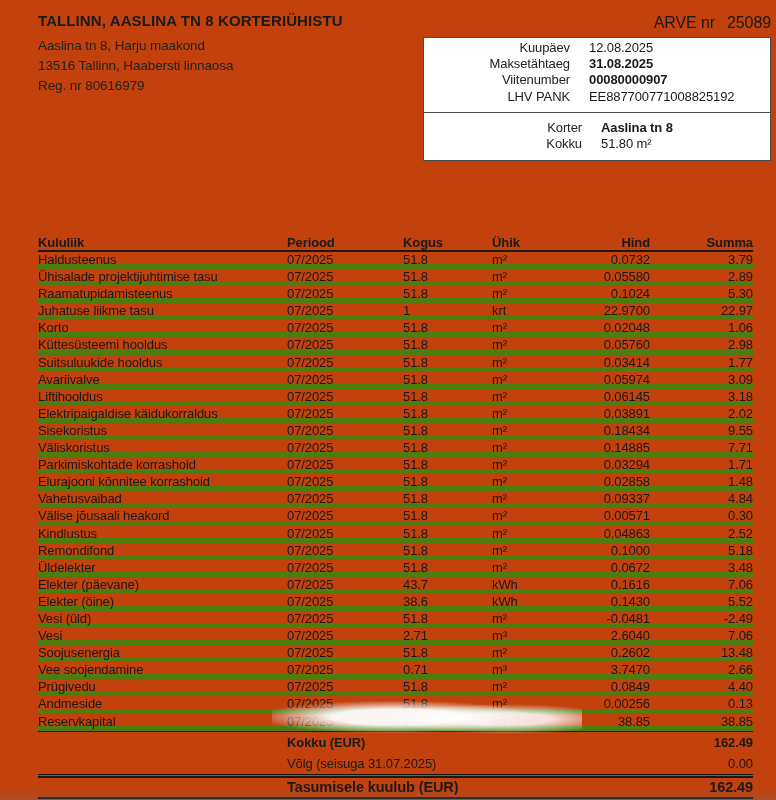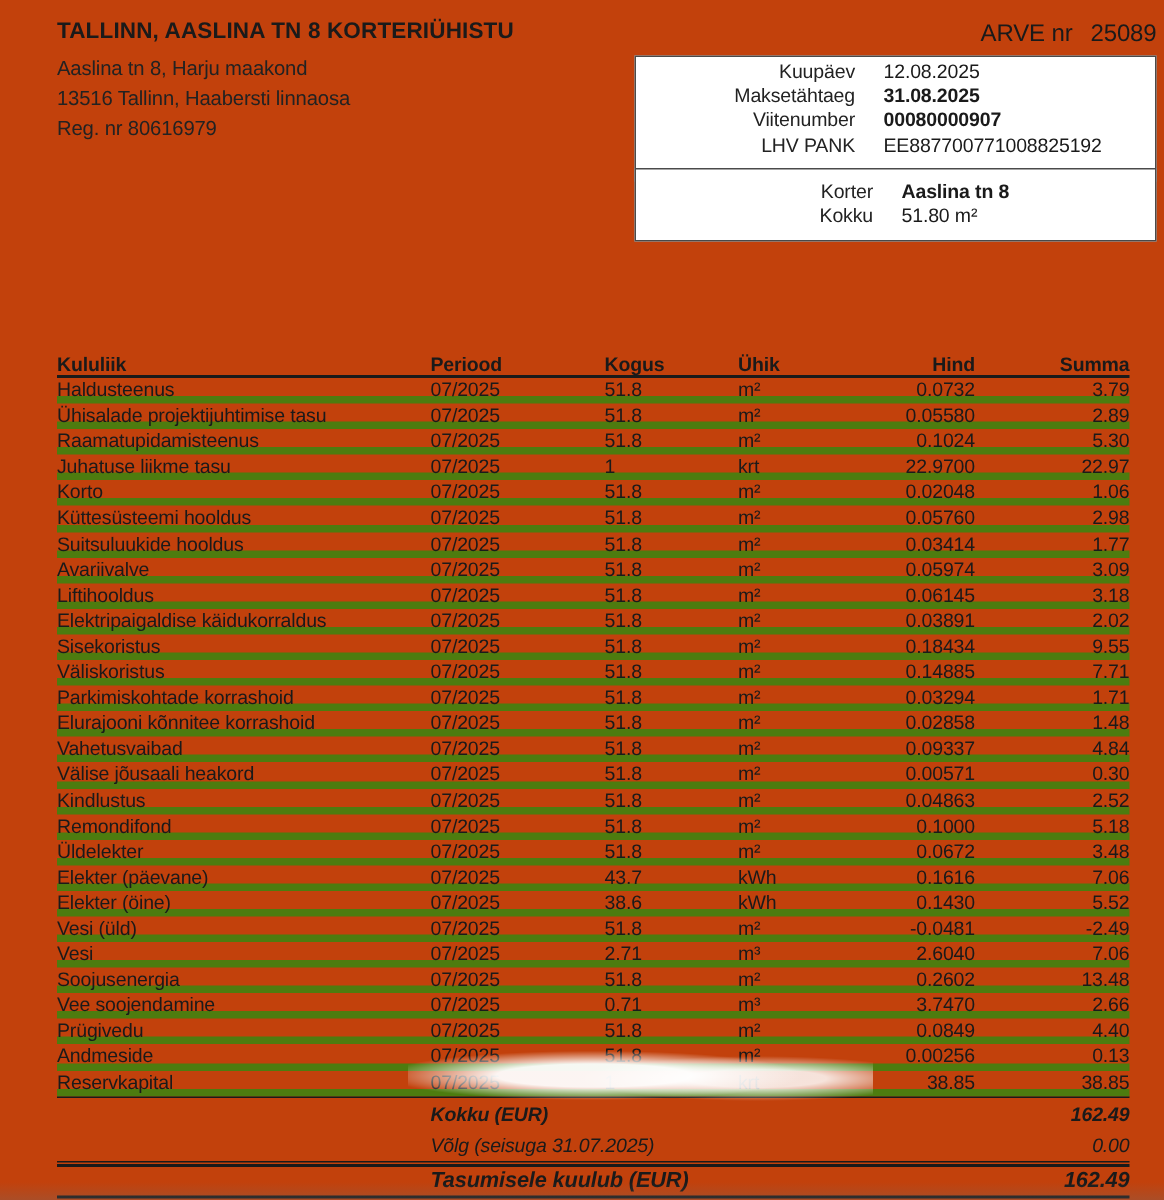--- a/index.html
+++ b/index.html
@@ -34,21 +34,21 @@
   .table { position:absolute; left:38px; top:234px; width:715px; font-size:13px; }
   .trow { display:grid; grid-template-columns:249px 116px 82px 60px 105px 103px; align-items:end; }
   .thead { font-weight:bold; height:18px; border-bottom:2.5px solid #1a1a1a; line-height:15px; }
   .brow { height:17.1px; line-height:15.5px; border-bottom:5px solid #4d7c0f; }
   .c-qty   { text-align:left; }
   .c-unit  { padding-left:7px; }
   .c-price { text-align:right; }
   .c-sum   { text-align:right; }
 
   
-  .summary { border-top:1.5px solid #1a1a1a;font-style:italic; }
+  .summary { border-top:1.5px solid #1a1a1a; }
   .sum-row { display:grid; grid-template-columns:249px 363px 103px; align-items:center; }
   .sum-kokku { height:21px; font-weight:bold; }
   .sum-volg  { height:21px; }
   .sum-label { text-align:left; }
   .sum-value { text-align:right; }
   .dbl { height:4px; border-top:1.5px solid #1a1a1a; border-bottom:2.5px solid #1a1a1a; }
   .sum-total { height:21px; font-weight:bold; font-size:14.5px; border-bottom:2.5px solid #1a1a1a; }
 
   
   .smudge { position:absolute; left:272px; top:697px; width:310px; height:40px; pointer-events:none;

